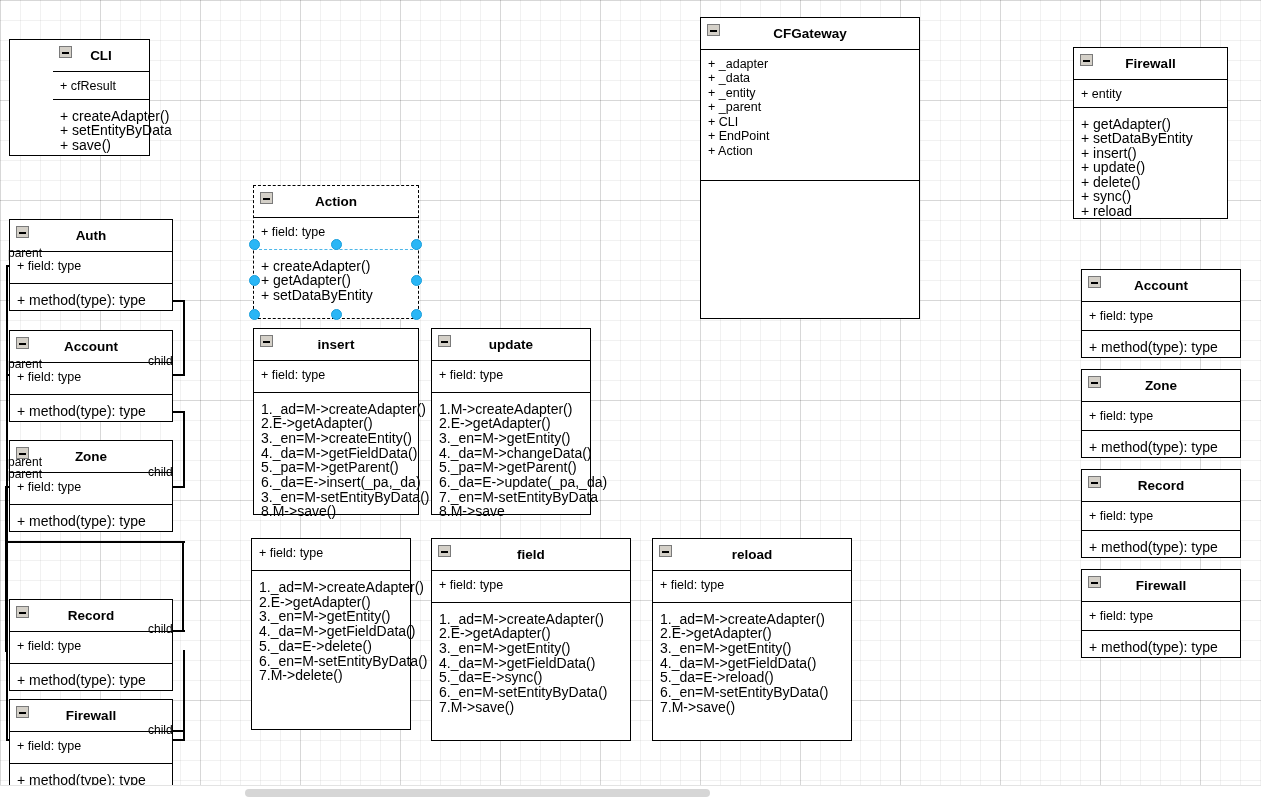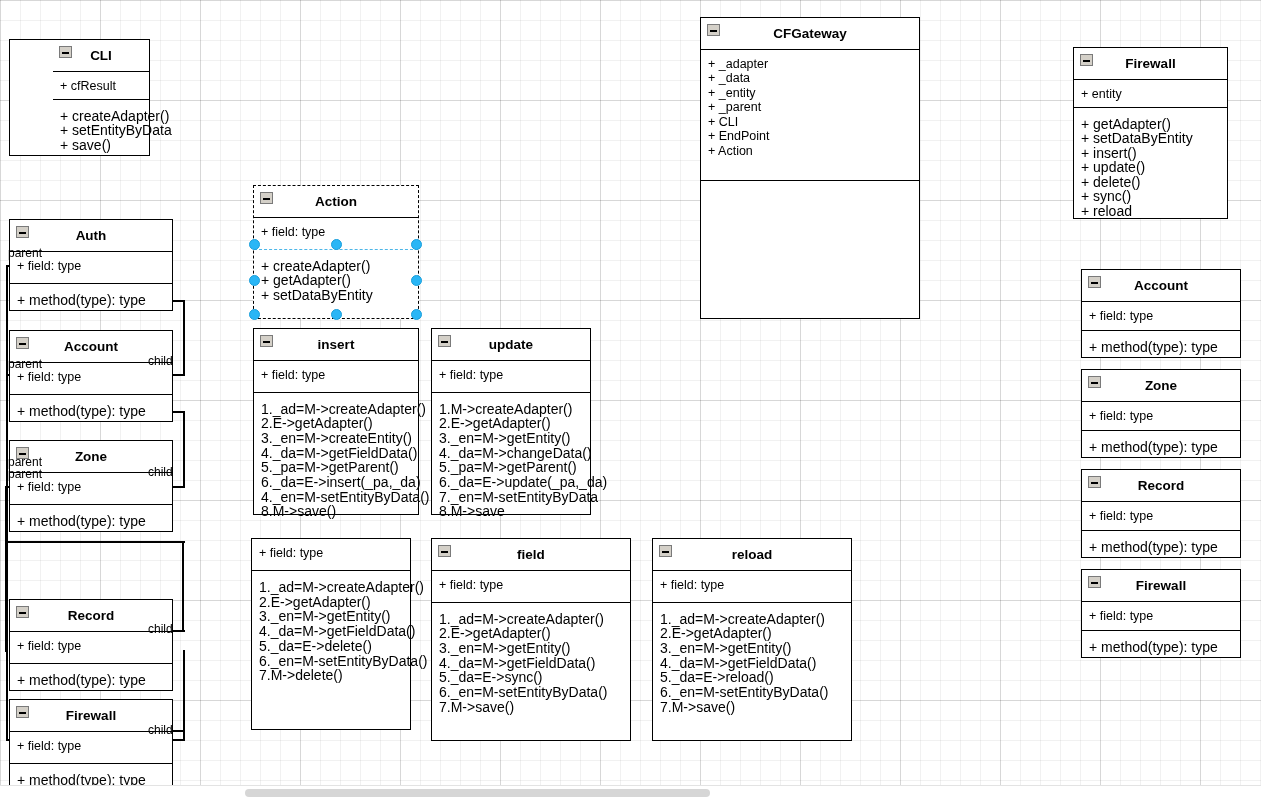--- a/index.html
+++ b/index.html
@@ -288,21 +288,21 @@
     <div class="attrs" style="height:32px;">
       <div class="row">+ field: type</div>
     </div>
     <div class="ops tight">
       <div class="row">1._ad=M-&gt;createAdapter()</div>
       <div class="row">2.E-&gt;getAdapter()</div>
       <div class="row">3._en=M-&gt;createEntity()</div>
       <div class="row">4._da=M-&gt;getFieldData()</div>
       <div class="row">5._pa=M-&gt;getParent()</div>
       <div class="row">6._da=E-&gt;insert(_pa,_da)</div>
-      <div class="row">4._en=M-setEntityByData()</div>
+      <div class="row">3._en=M-setEntityByData()</div>
       <div class="row">8.M-&gt;save()</div>
     </div>
   </div>
 
   <div class="uml" style="left:431px; top:328px; width:160px; height:187px;">
     <div class="hdr">
       <span class="toggle"></span>
       <span>update</span>
     </div>
     <div class="attrs" style="height:32px;">

